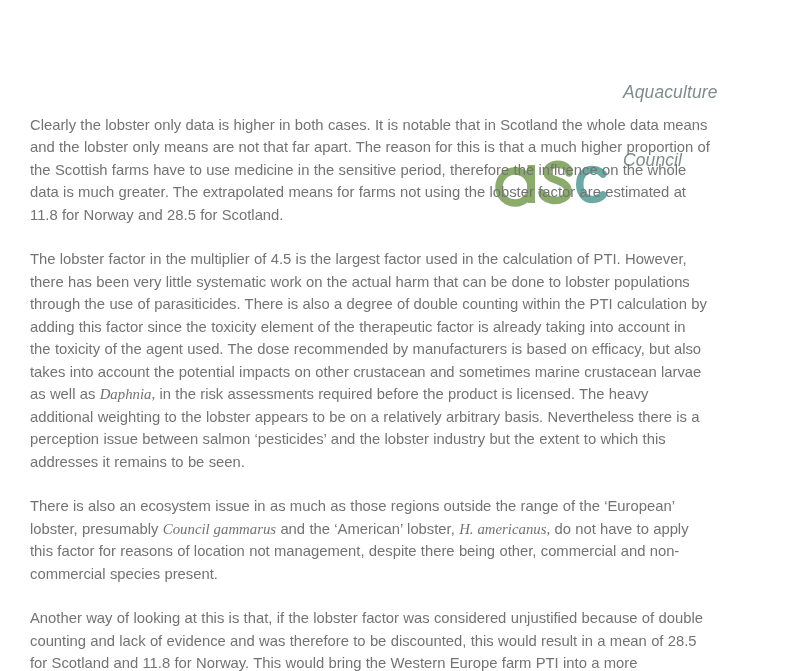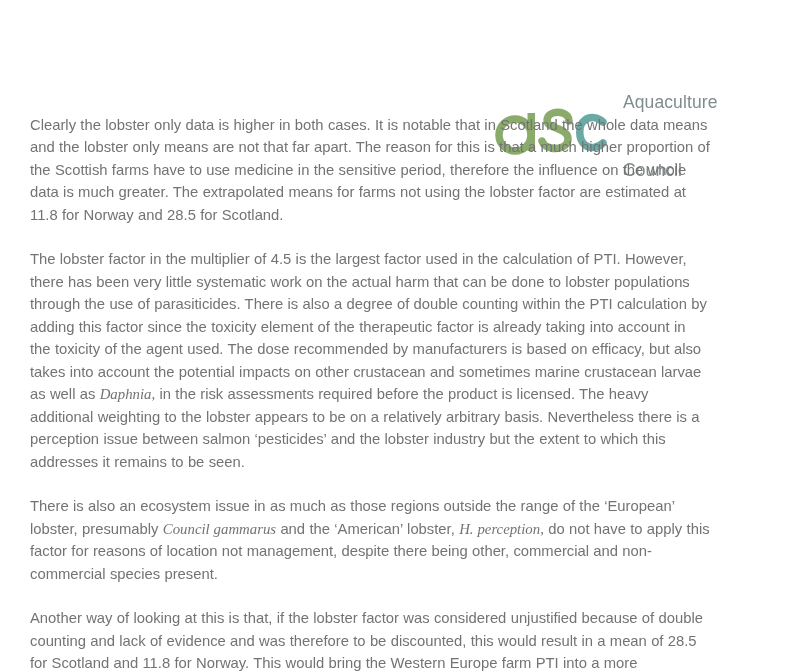--- a/index.html
+++ b/index.html
@@ -16,24 +16,25 @@
   }
   .page {
     position: relative;
     width: 786px;
     height: 671px;
     box-sizing: border-box;
   }
   
   .logo-block {
     position: absolute;
-    top: 32px;
+    top: 22px;
     left: 491px;
     display: flex;
-    align-items: center;
+    align-items: flex-end;
+    font-style: italic;
   }
   .logo-mark {
     width: 118px;
     height: 72px;
     flex: none;
   }
   .logo-text {
     margin-left: 14px;
     margin-top: 14px;
     font-family: "Liberation Sans", sans-serif;
@@ -88,17 +89,17 @@
     </svg>
     <div class="logo-text">
       <span>Aquaculture</span>
       <span>Council</span>
     </div>
   </div>
 
   <div class="content">
     <p class="para">Clearly the lobster only data is higher in both cases. It is notable that in Scotland the whole data means and the lobster only means are not that far apart. The reason for this is that a much higher proportion of the Scottish farms have to use medicine in the sensitive period, therefore the influence on the whole data is much greater. The extrapolated means for farms not using the lobster factor are estimated at 11.8 for Norway and 28.5 for Scotland.</p>
     <p class="para">The lobster factor in the multiplier of 4.5 is the largest factor used in the calculation of PTI. However, there has been very little systematic work on the actual harm that can be done to lobster populations through the use of parasiticides. There is also a degree of double counting within the PTI calculation by adding this factor since the toxicity element of the therapeutic factor is already taking into account in the toxicity of the agent used. The dose recommended by manufacturers is based on efficacy, but also takes into account the potential impacts on other crustacean and sometimes marine crustacean larvae as well as <em class="italic">Daphnia,</em> in the risk assessments required before the product is licensed. The heavy additional weighting to the lobster appears to be on a relatively arbitrary basis. Nevertheless there is a perception issue between salmon ‘pesticides’ and the lobster industry but the extent to which this addresses it remains to be seen.</p>
-    <p class="para">There is also an ecosystem issue in as much as those regions outside the range of the ‘European’ lobster, presumably <em class="italic">Council gammarus</em> and the ‘American’ lobster, <em class="italic">H. perception,</em> do not have to apply this factor for reasons of location not management, despite there being other, commercial and non-commercial species present.</p>
+    <p class="para">There is also an ecosystem issue in as much as those regions outside the range of the ‘European’ lobster, presumably <em class="italic">Council gammarus</em> and the ‘American’ lobster, <em class="italic">H. americanus,</em> do not have to apply this factor for reasons of location not management, despite there being other, commercial and non-commercial species present.</p>
     <p class="para">Another way of looking at this is that, if the lobster factor was considered unjustified because of double counting and lack of evidence and was therefore to be discounted, this would result in a mean of 28.5 for Scotland and 11.8 for Norway. This would bring the Western Europe farm PTI into a more homogenous range and would bring certification into the realms of the possible and manageable for a larger number of farms that the ASC strives to influence.</p>
   </div>
 
 </div>
 
 </body></html>

